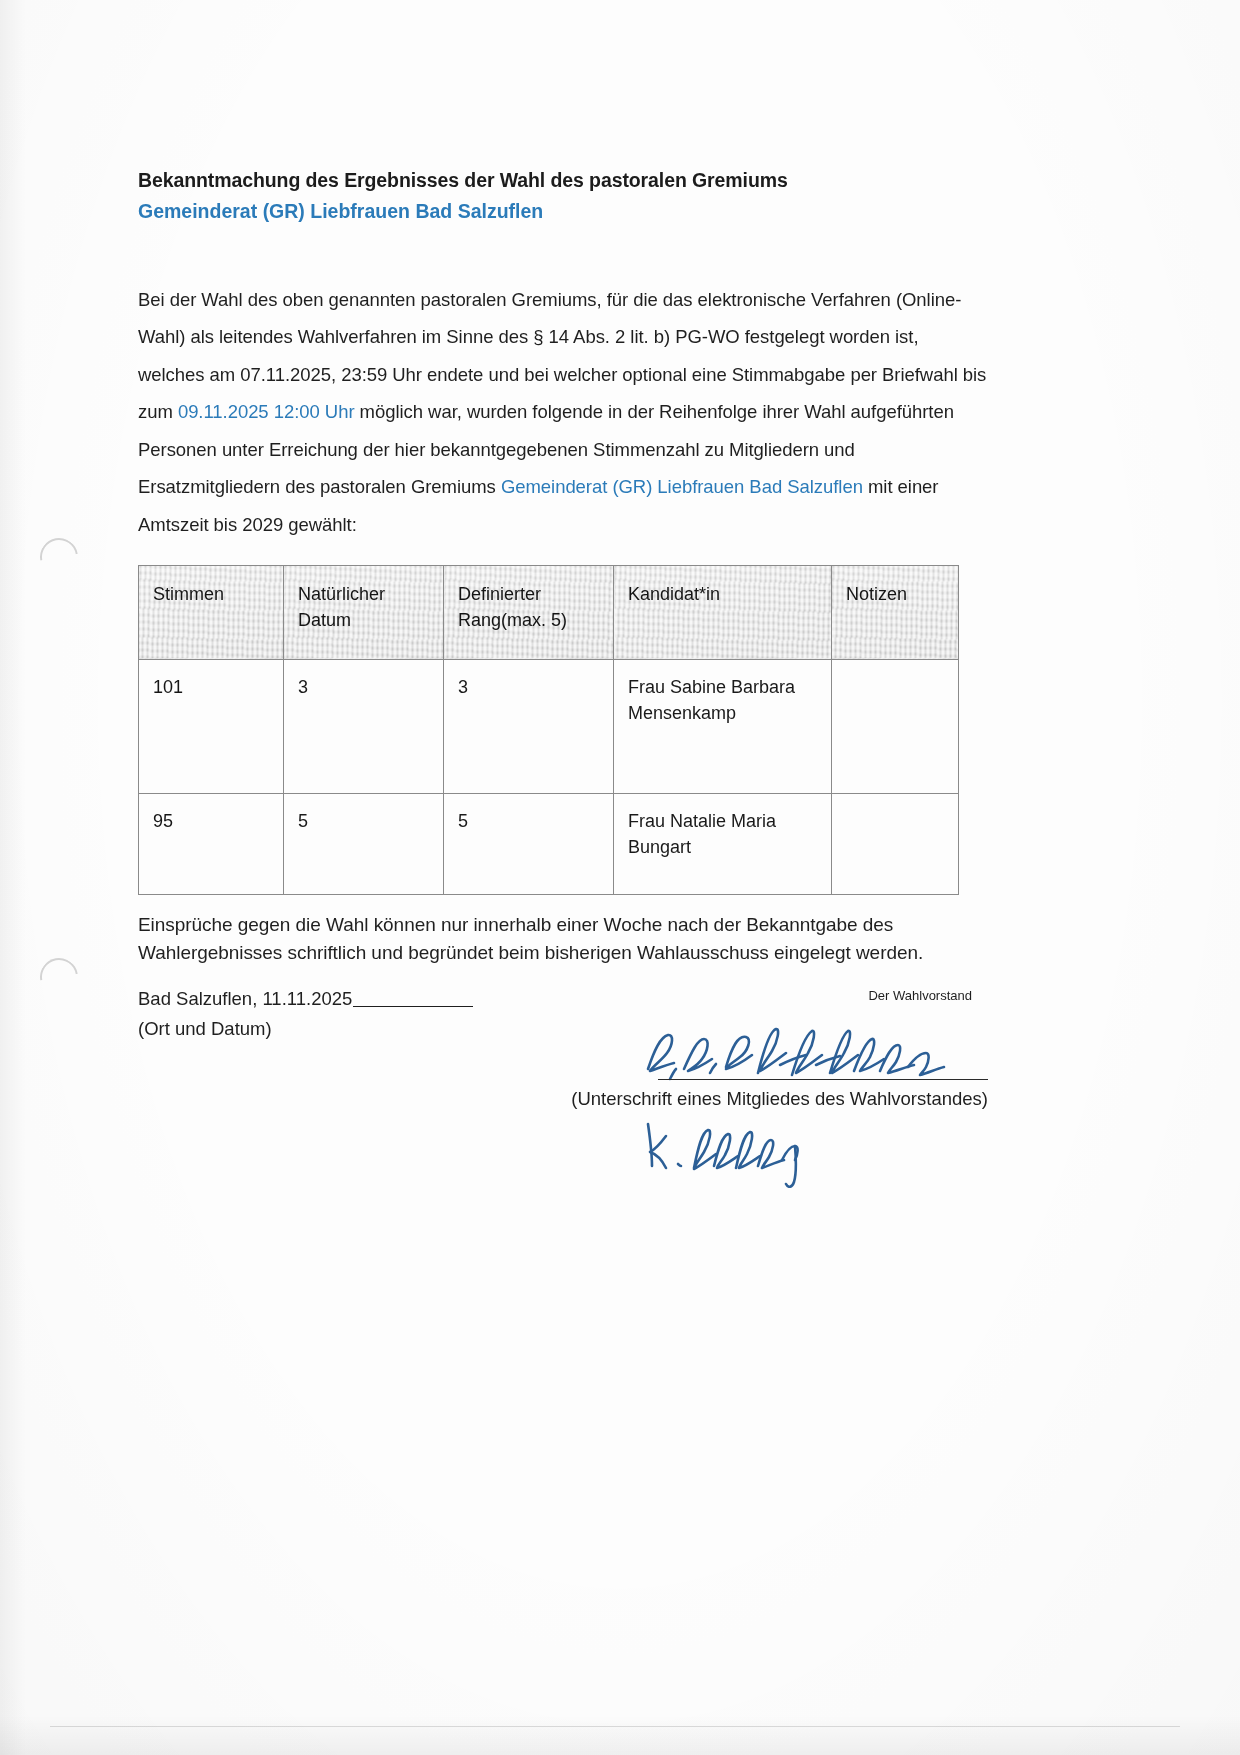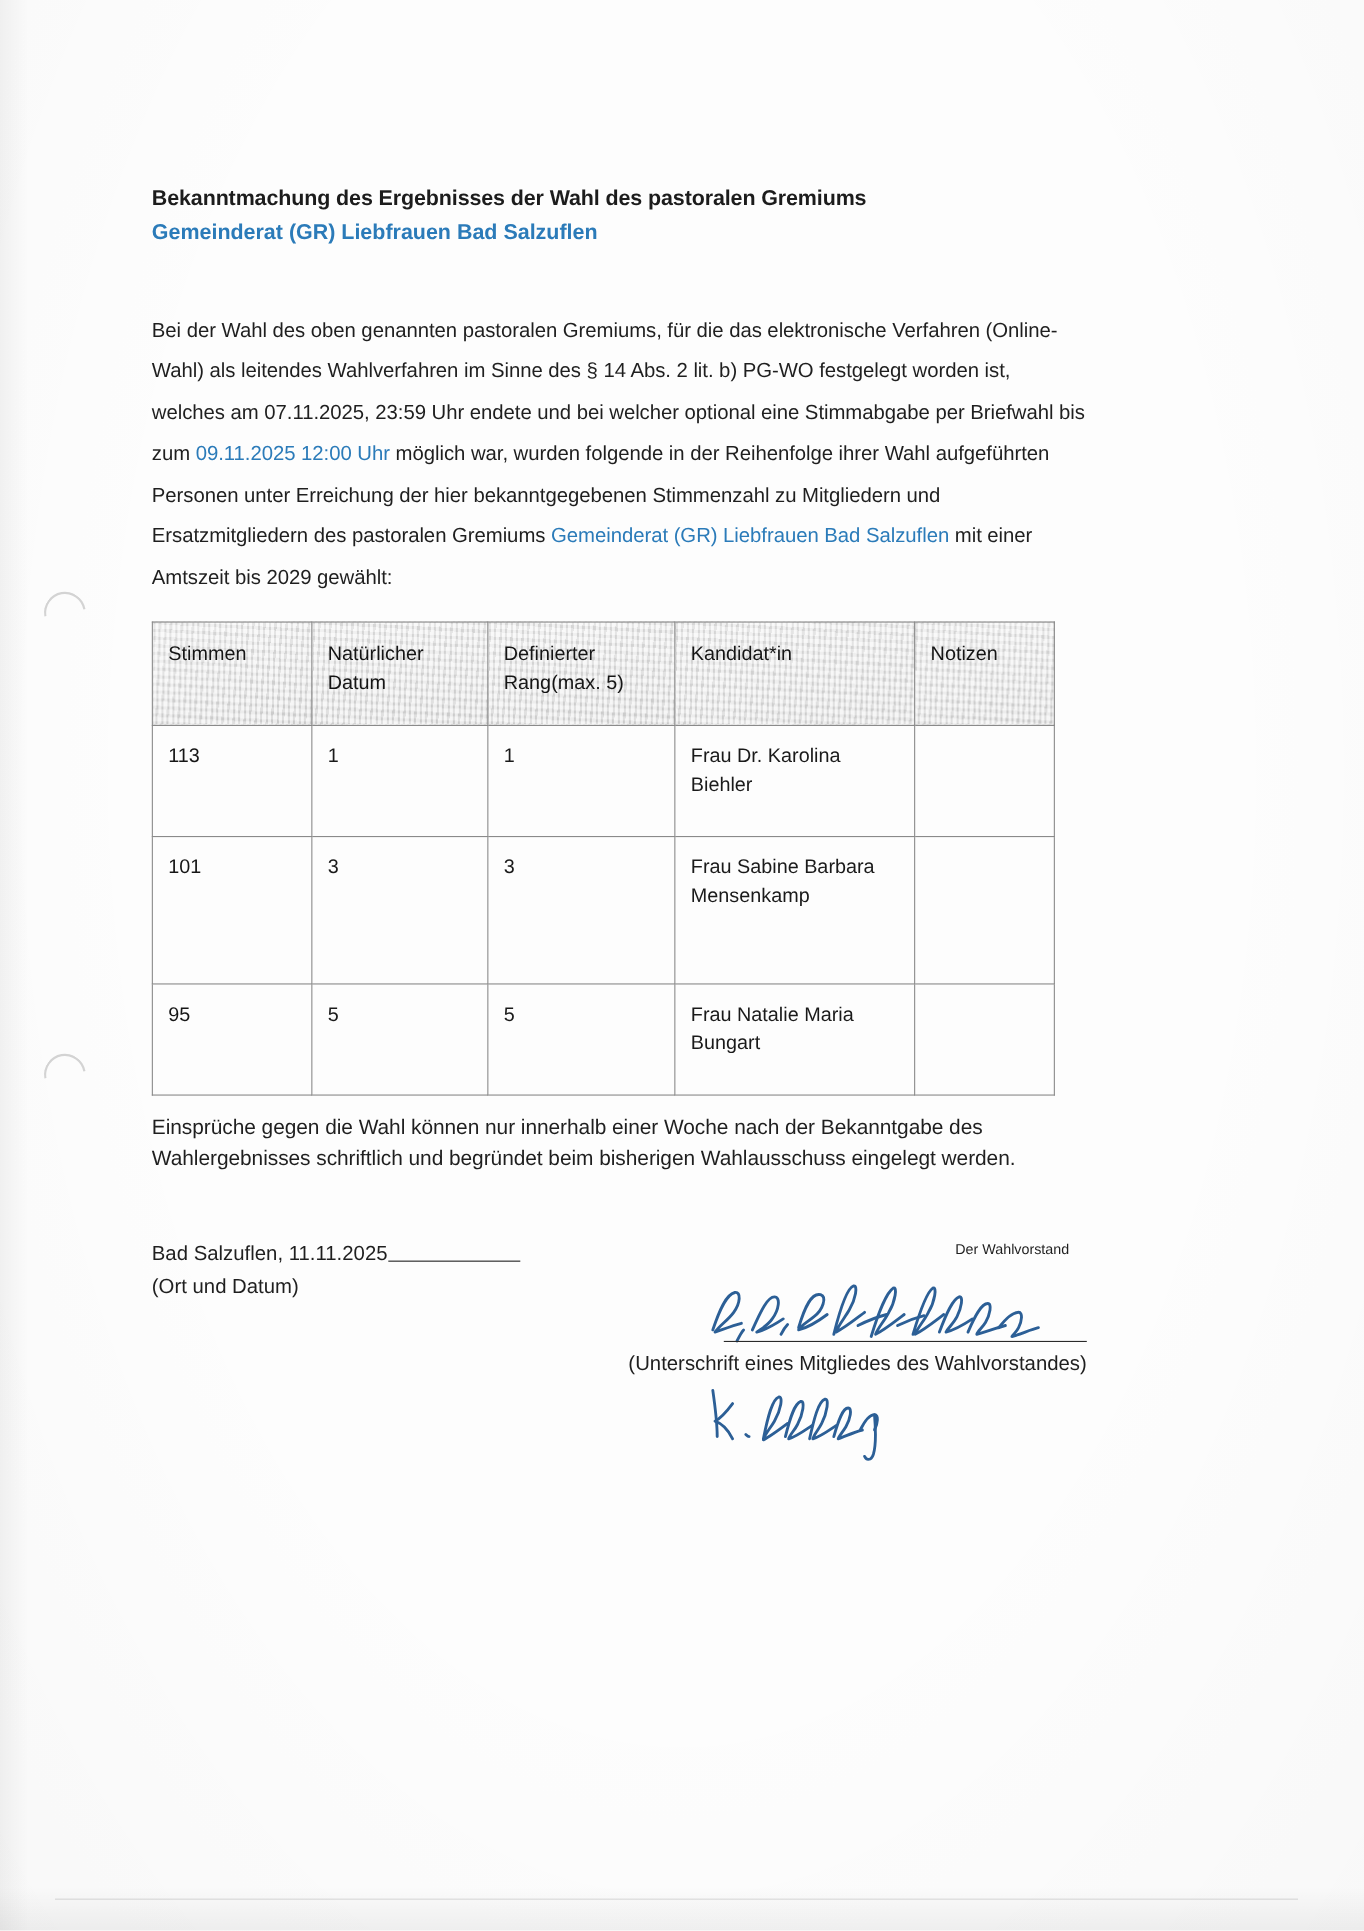--- a/index.html
+++ b/index.html
@@ -148,21 +148,21 @@
     font-size: 19px;
     line-height: 1.52;
     color: #1f1f1f;
     width: 830px;
     letter-spacing: -0.05px;
   }
 
   
   .sig-block {
     position: relative;
-    margin-top: 59px;
+    margin-top: 20px;
     height: 230px;
   }
   .place-date {
     position: absolute;
     left: 0; top: 0;
     font-size: 18.5px;
     color: #1f1f1f;
     white-space: nowrap;
   }
   .date-rule {
@@ -240,27 +240,20 @@
       <thead>
         <tr>
           <th>Stimmen</th>
           <th>Natürlicher Datum</th>
           <th>Definierter Rang(max. 5)</th>
           <th>Kandidat*in</th>
           <th>Notizen</th>
         </tr>
       </thead>
       <tbody>
-        <tr class="row-h-1">
-          <td class="cell-stimmen">113</td>
-          <td>1</td>
-          <td class="cell-defrang">1</td>
-          <td class="cell-kandidat">Frau Dr. Karolina Biehler</td>
-          <td></td>
-        </tr>
         <tr class="row-h-3">
           <td class="cell-stimmen">101</td>
           <td>3</td>
           <td class="cell-defrang">3</td>
           <td class="cell-kandidat">Frau Sabine Barbara Mensenkamp</td>
           <td></td>
         </tr>
         <tr class="row-h-5">
           <td class="cell-stimmen">95</td>
           <td>5</td>

